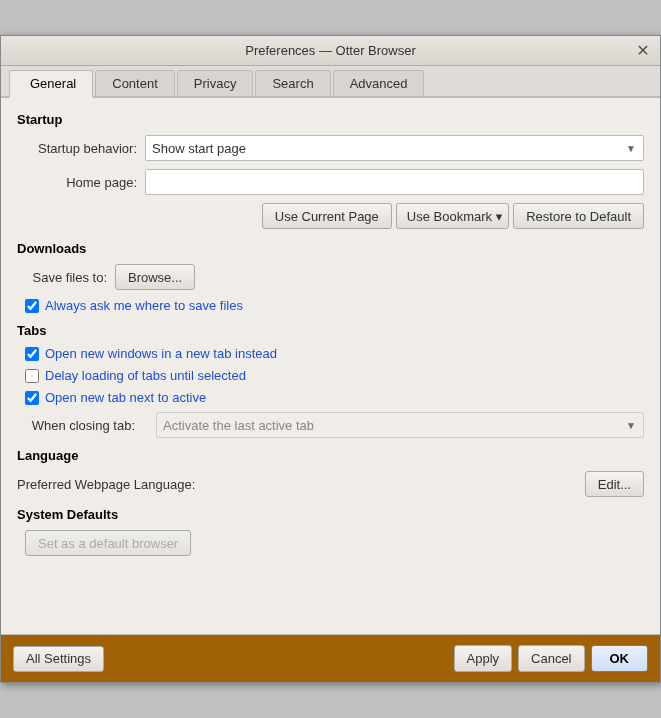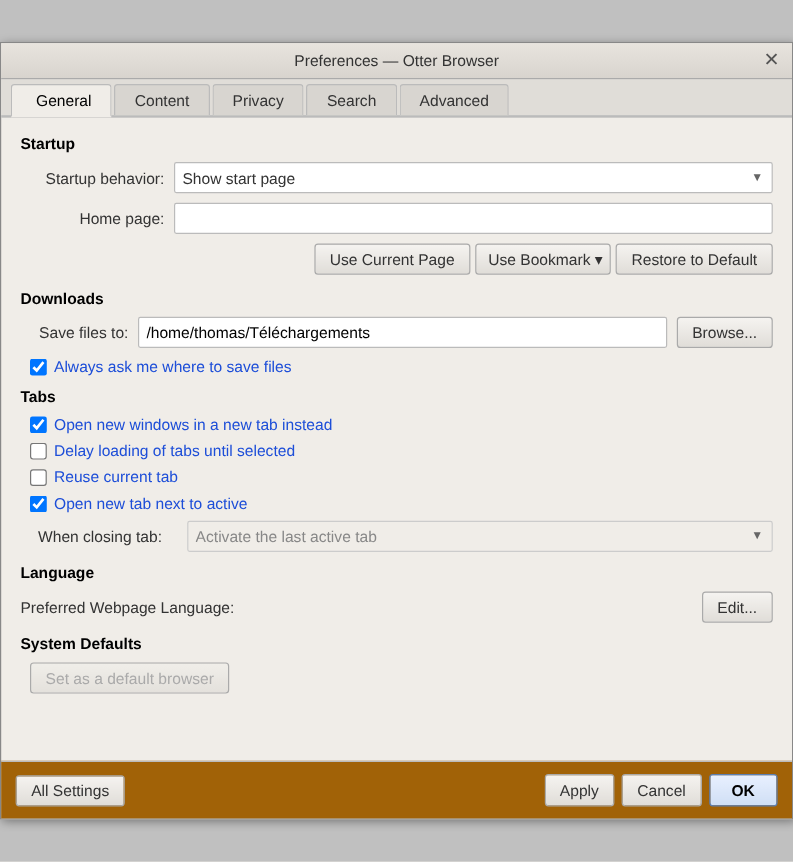--- a/index.html
+++ b/index.html
@@ -283,44 +283,39 @@
         <button class="btn btn-dropdown">Use Bookmark ▾</button>
         <button class="btn">Restore to Default</button>
       </div>
     </div>
 
     <div class="section-divider">
       <div class="section-title">Downloads</div>
 
       <div class="download-row">
         <span class="download-label">Save files to:</span>
-        <input type="text" class="download-input" value="/home/thomas/Téléchargements" style="">
         <button class="btn">Browse...</button>
       </div>
 
       <div class="checkbox-row">
         <input type="checkbox" checked="" style="">
         <span class="checkbox-label">Always ask me where to save files</span>
       </div>
     </div>
 
     <div class="section-divider">
       <div class="section-title">Tabs</div>
 
       <div class="checkbox-row">
         <input type="checkbox" checked="" style="">
         <span class="checkbox-label">Open new windows in a new tab instead</span>
       </div>
       <div class="checkbox-row">
         <input type="checkbox" style="">
         <span class="checkbox-label">Delay loading of tabs until selected</span>
-      </div>
-      <div class="checkbox-row">
-        <input type="checkbox" style="">
-        <span class="checkbox-label">Reuse current tab</span>
       </div>
       <div class="checkbox-row">
         <input type="checkbox" checked="" style="">
         <span class="checkbox-label">Open new tab next to active</span>
       </div>
 
       <div class="when-closing-row">
         <span class="when-closing-label">When closing tab:</span>
         <div class="select-wrapper" style="flex:1;">
           <select class="styled select-disabled" style="color:#888;background:#f5f3f0;">

